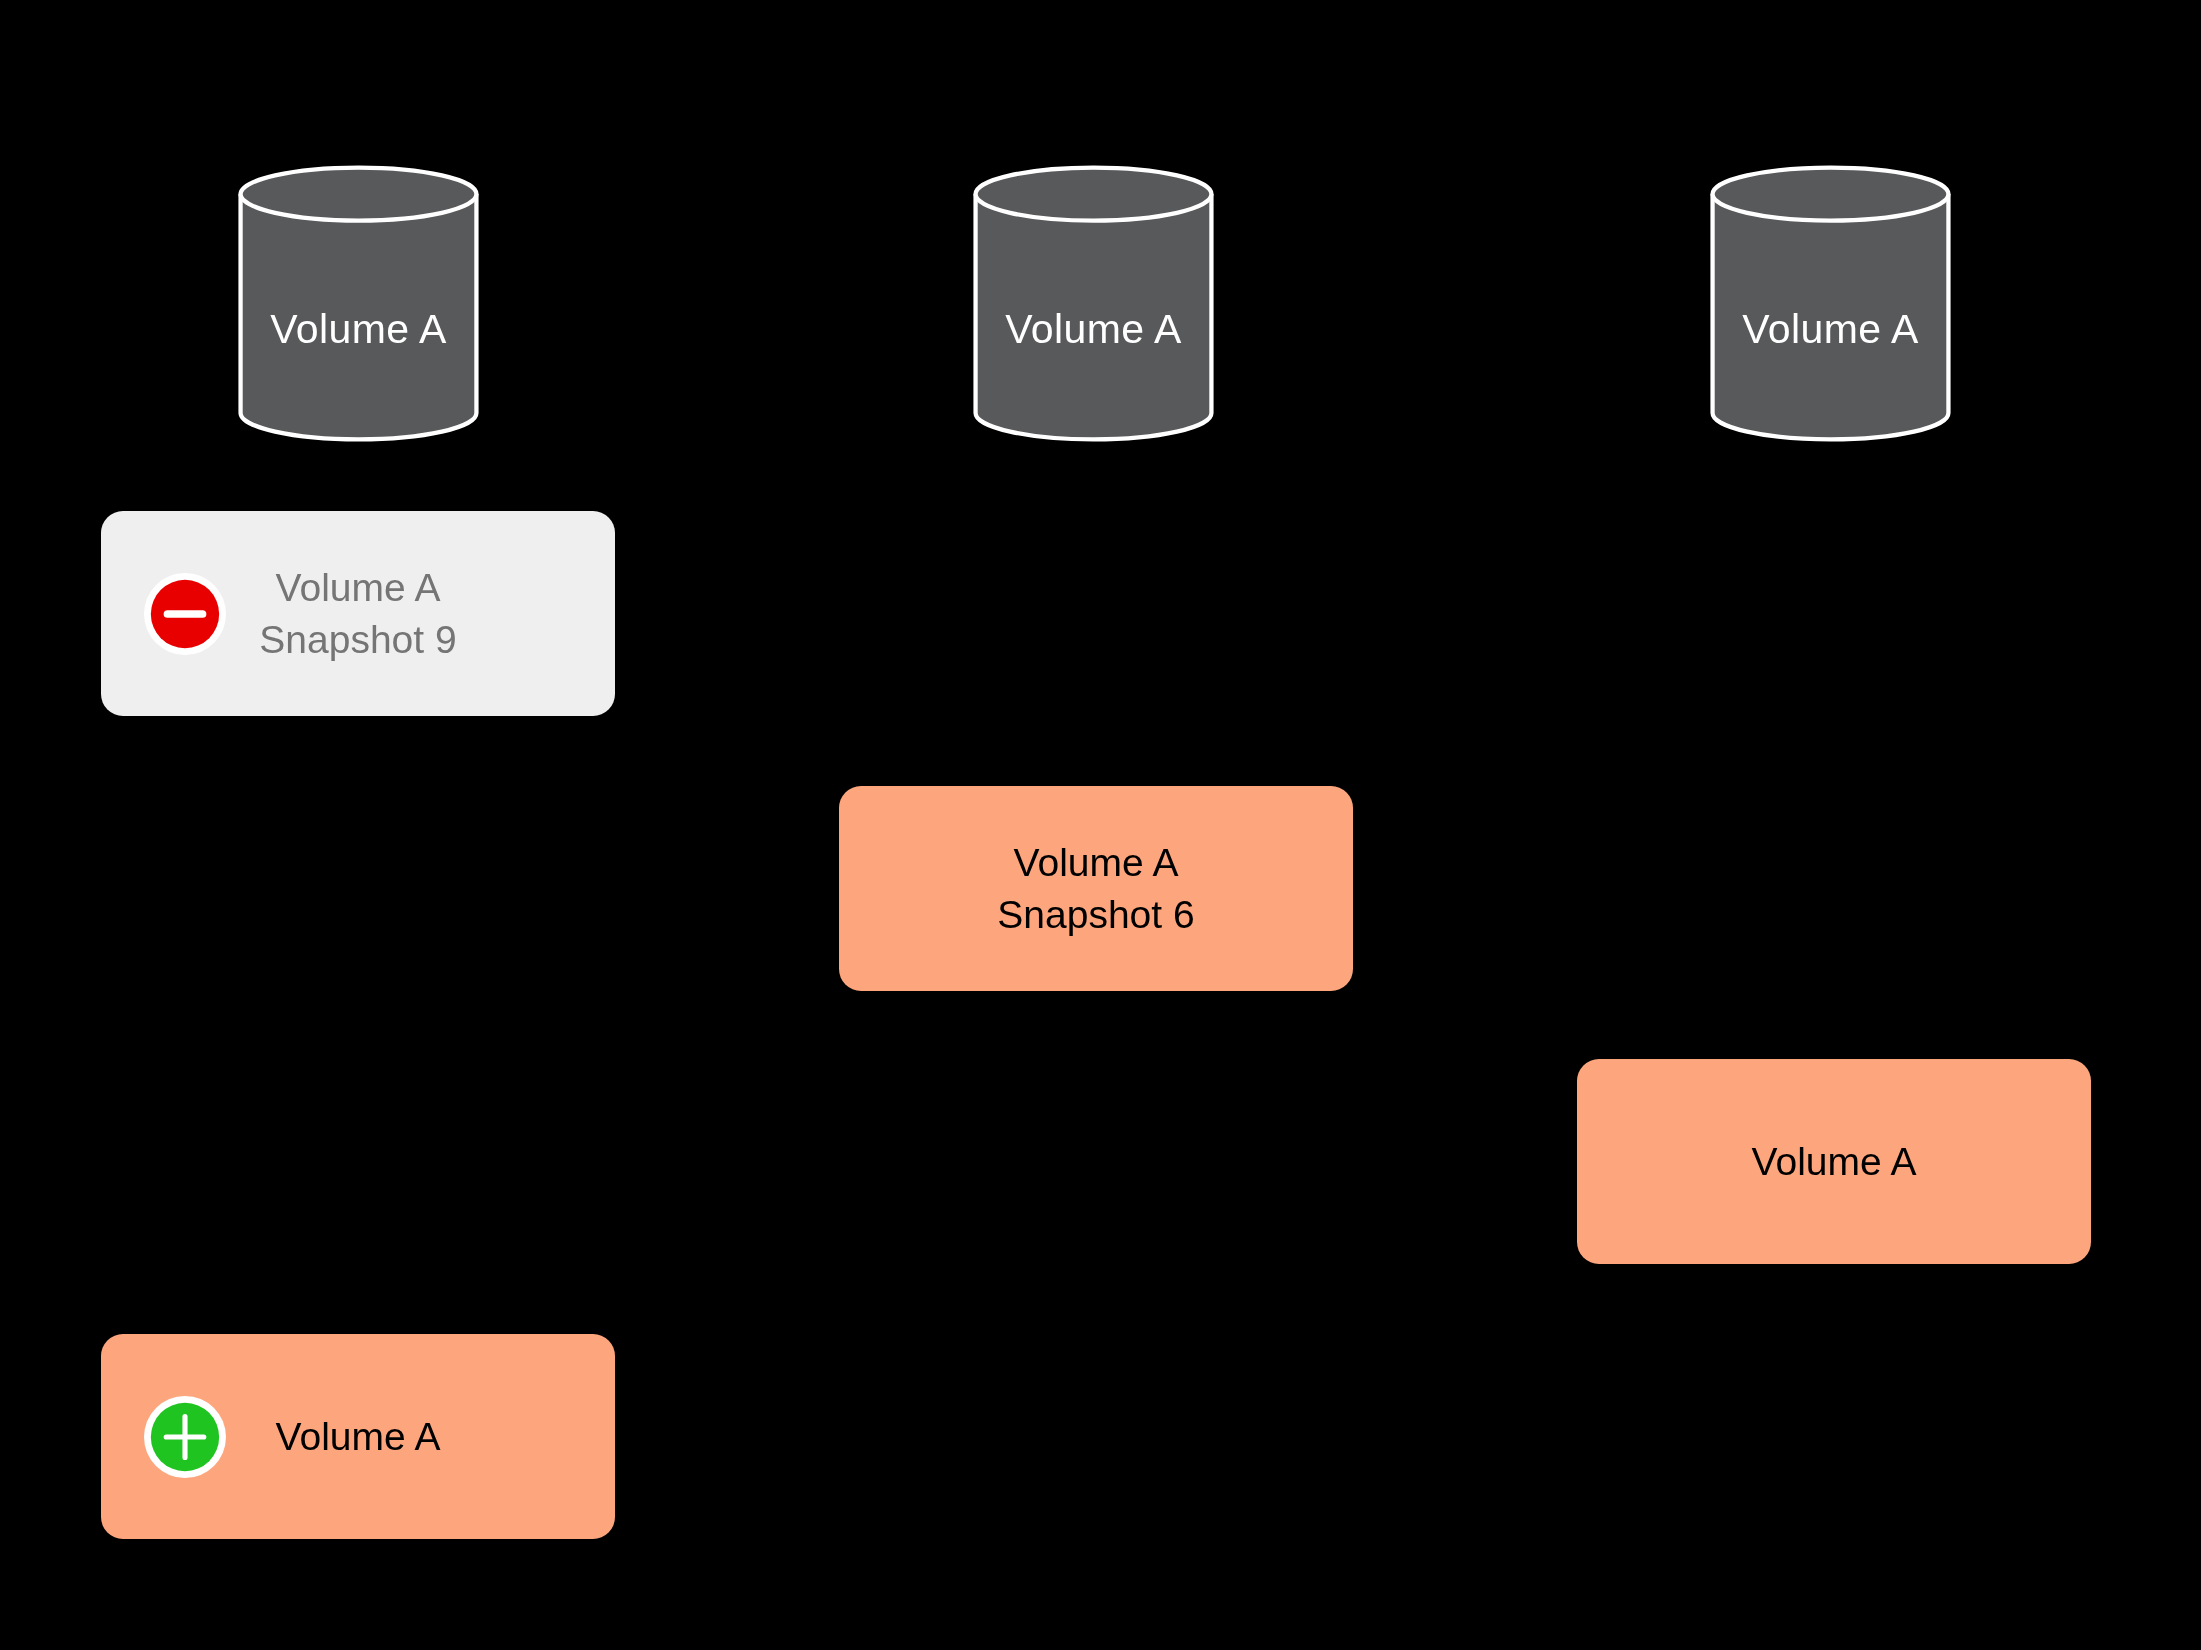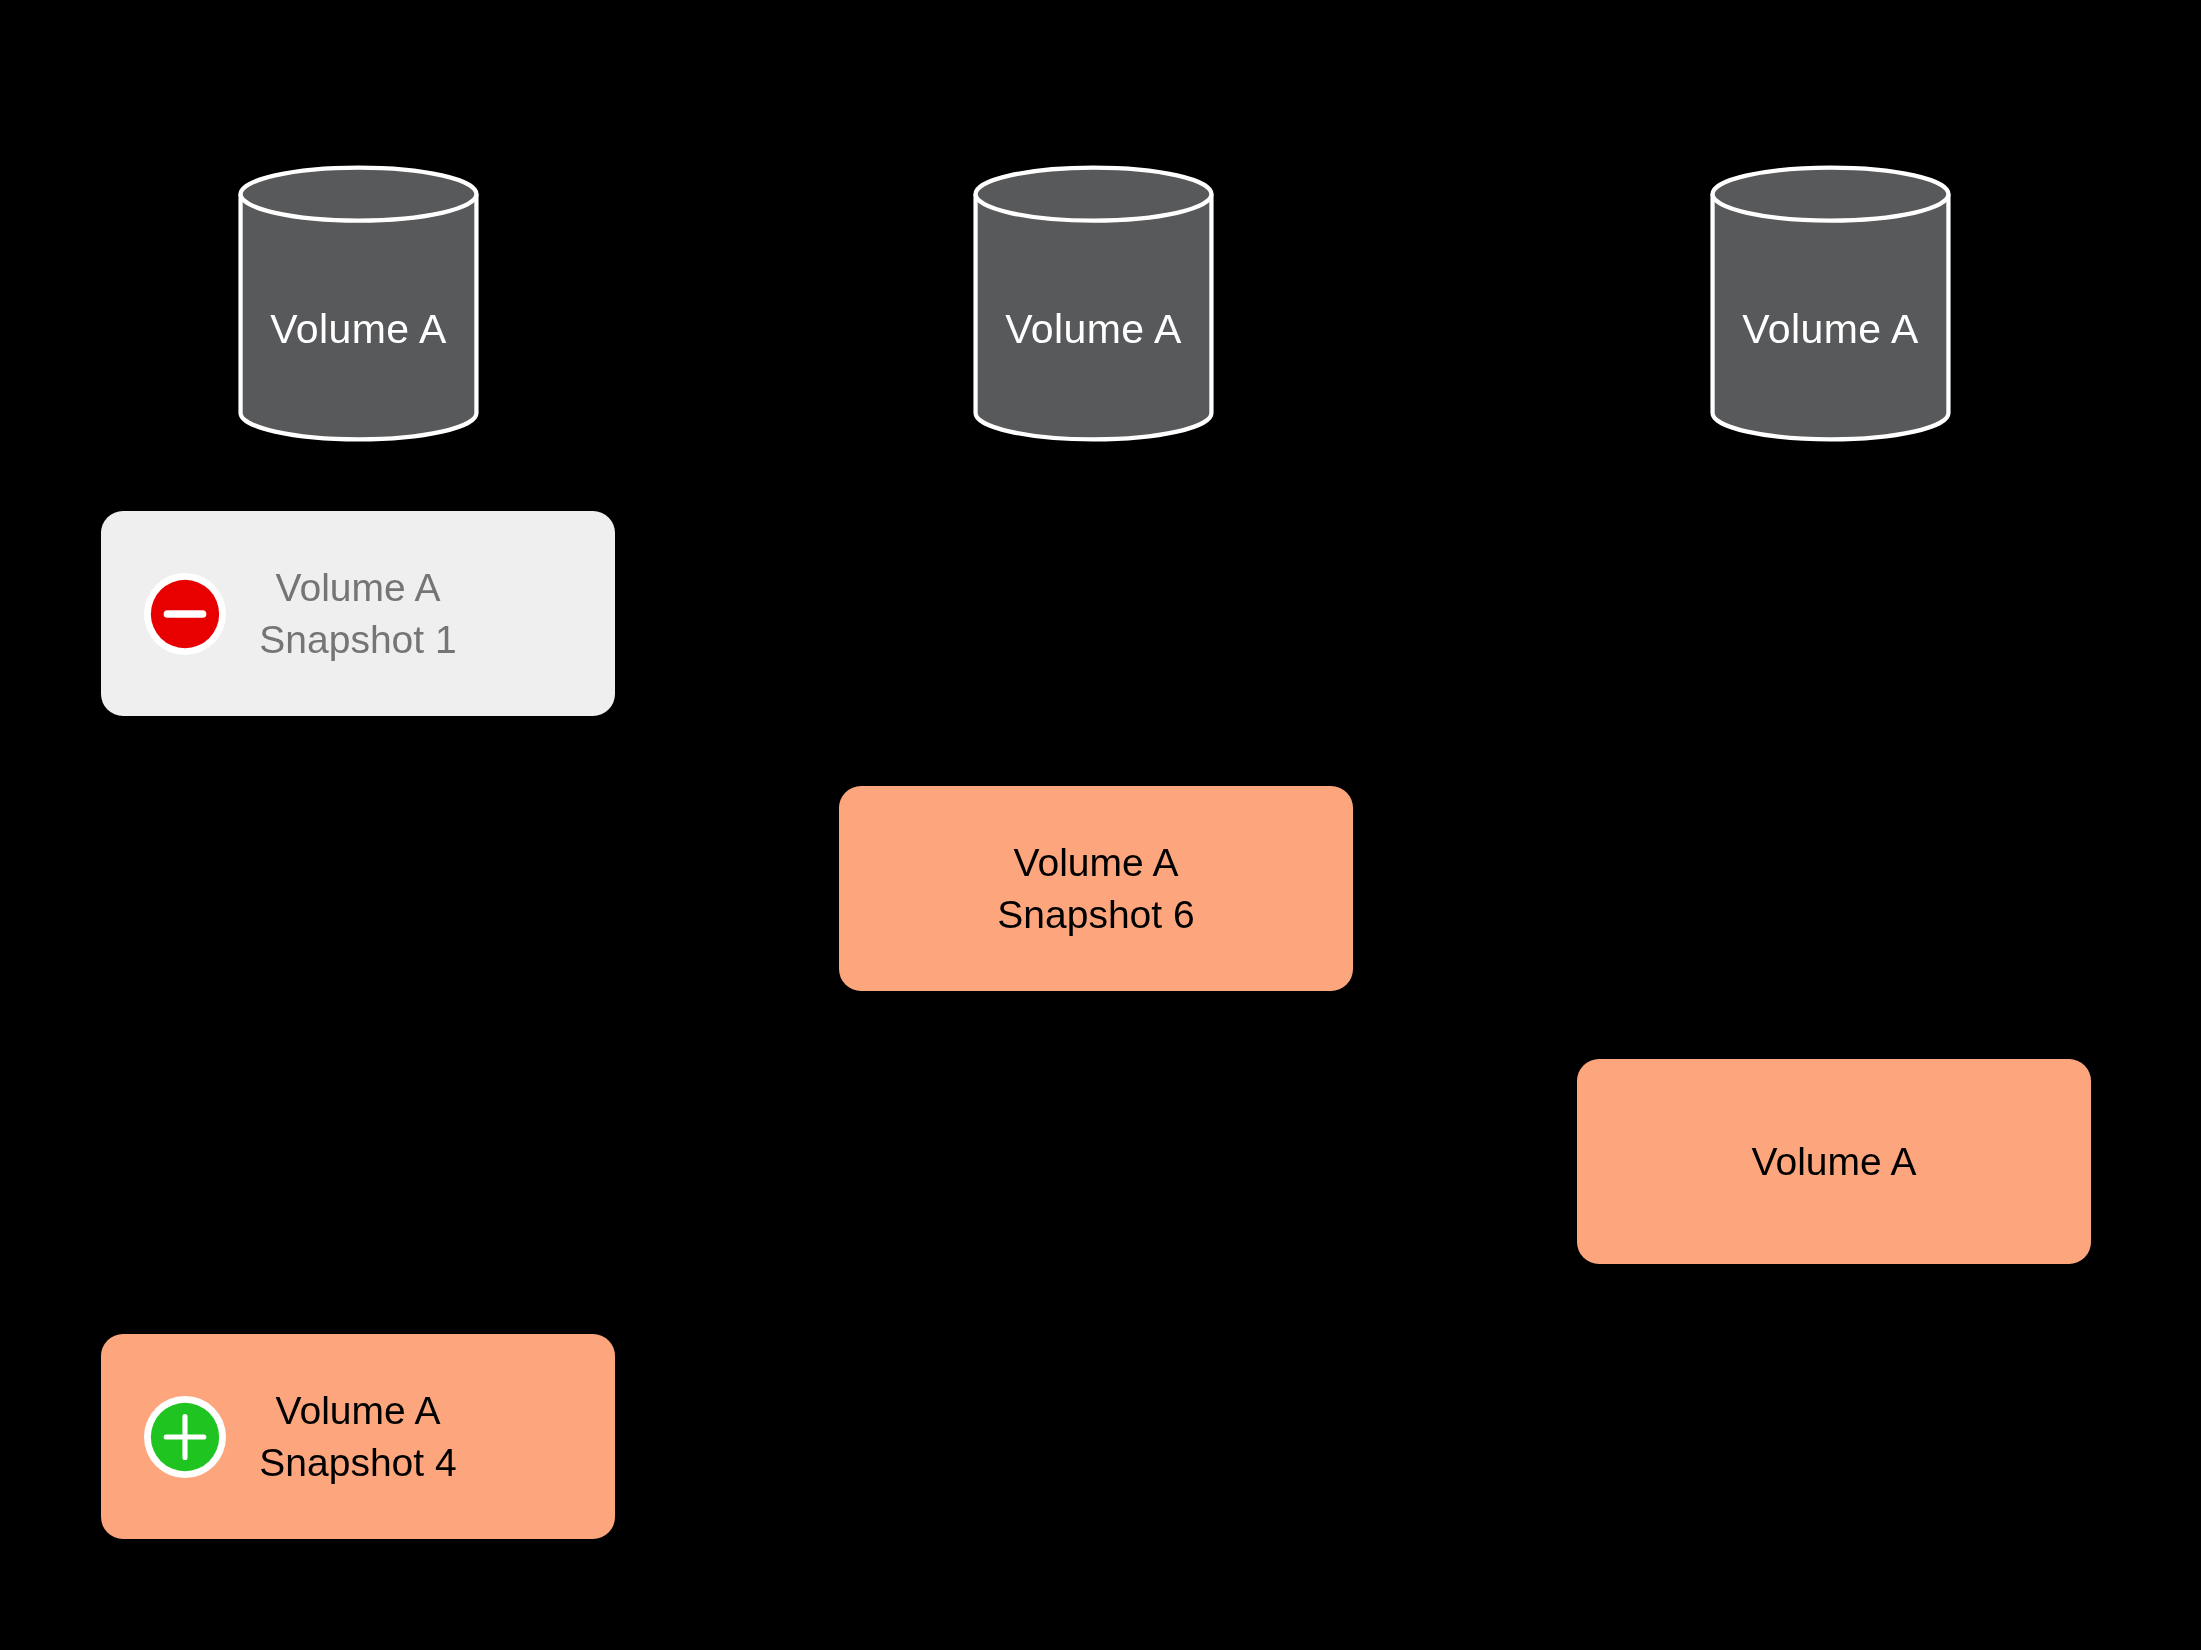--- a/index.html
+++ b/index.html
@@ -106,21 +106,21 @@
   </div>
 
   <div class="snapshot deleted" id="snapshot-1">
     <svg class="badge" viewBox="0 0 96 96">
       <circle cx="48" cy="48" r="48" fill="#FFFFFF"></circle>
       <circle cx="48" cy="48" r="40" fill="#E80000"></circle>
       <rect x="23" y="43.5" width="50" height="9" rx="4.5" fill="#FFFFFF"></rect>
     </svg>
     <div class="card-text">
       <div>Volume A</div>
-      <div>Snapshot 1</div>
+      <div>Snapshot 9</div>
     </div>
   </div>
 
   <div class="snapshot" id="snapshot-2">
     <div class="card-text">
       <div>Volume A</div>
       <div>Snapshot 6</div>
     </div>
   </div>
 
@@ -132,18 +132,17 @@
 
   <div class="snapshot" id="snapshot-4">
     <svg class="badge" viewBox="0 0 96 96">
       <circle cx="48" cy="48" r="48" fill="#FFFFFF"></circle>
       <circle cx="48" cy="48" r="40" fill="#20C420"></circle>
       <rect x="23" y="45" width="50" height="6" rx="3" fill="#FFFFFF"></rect>
       <rect x="45" y="21" width="6" height="54" rx="3" fill="#FFFFFF"></rect>
     </svg>
     <div class="card-text">
       <div>Volume A</div>
-      <div>Snapshot 4</div>
     </div>
   </div>
 
 </div>
 
 
 </body></html>

